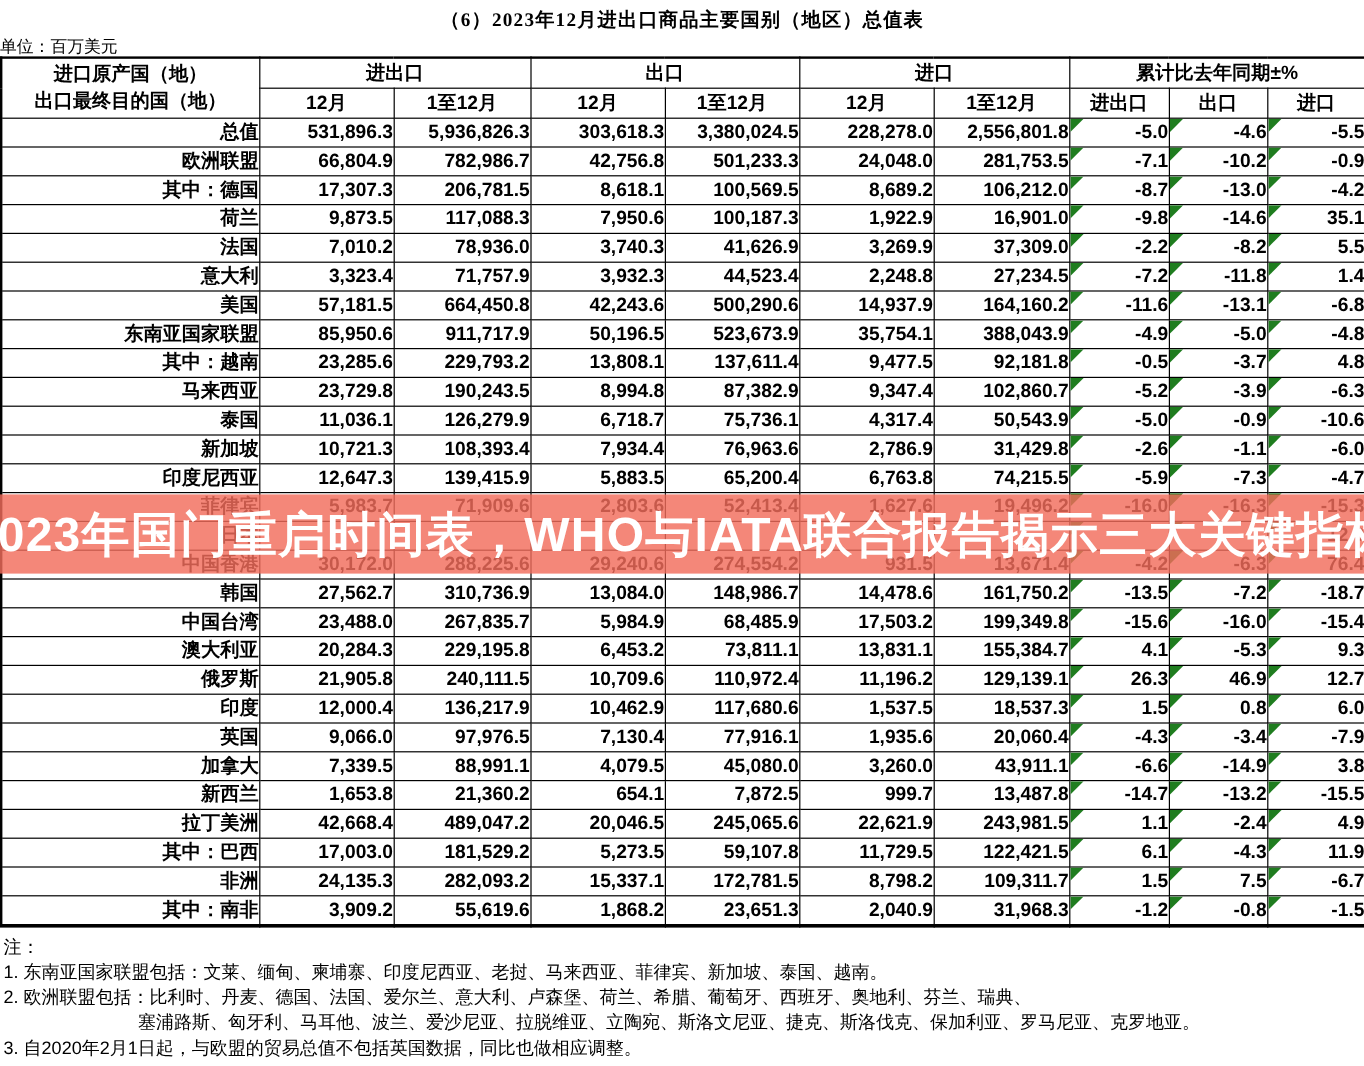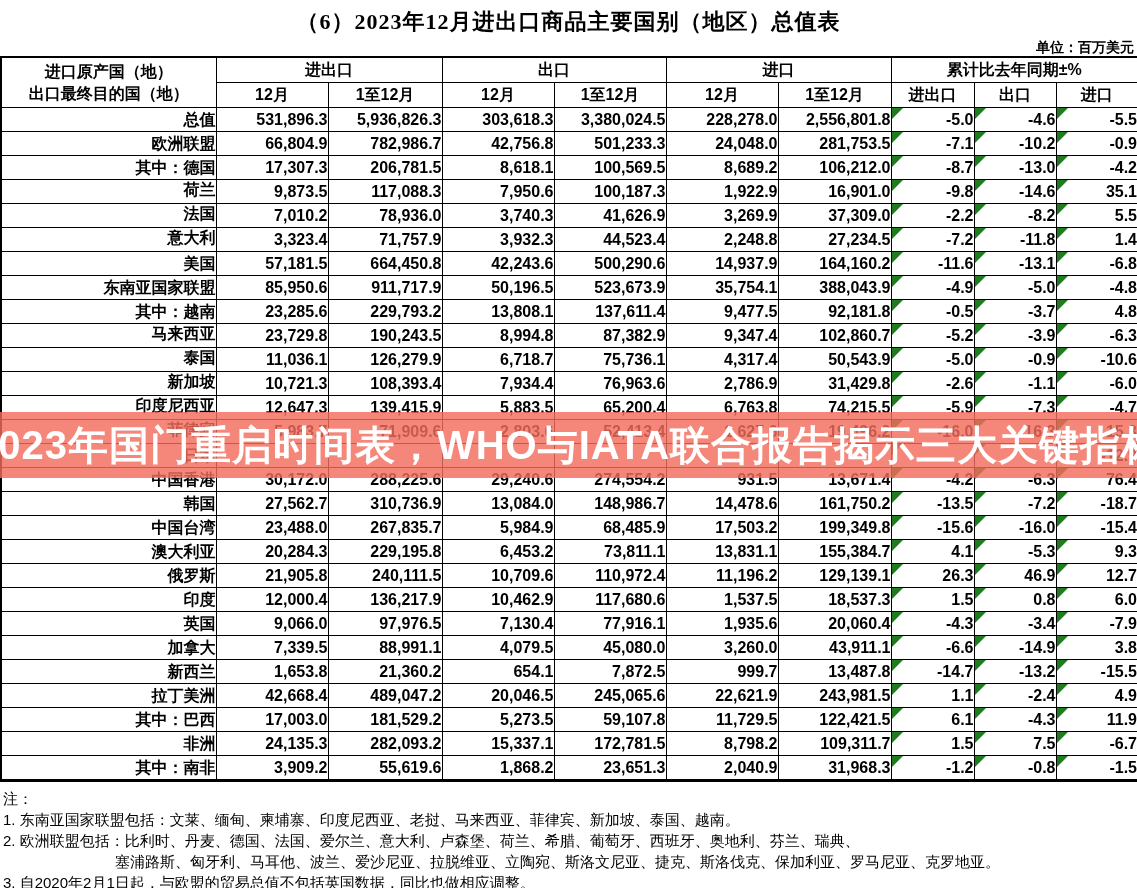--- a/index.html
+++ b/index.html
@@ -1,33 +1,33 @@
 <!DOCTYPE html>
 <html><head>
 <meta charset="utf-8">
 <style>
   html,body{margin:0;padding:0;background:#ffffff;}
   .page{position:relative;width:1137px;height:888px;background:#fff;overflow:hidden;
         font-family:"Liberation Sans","DejaVu Sans",sans-serif;color:#000;}
-  .title{margin:0;padding-top:7px;text-align:center;font-size:22px;font-weight:bold;
+  .title{margin:0;padding-top:7px;text-align:center;font-size:16px;font-weight:bold;
          font-family:"Liberation Serif","DejaVu Serif",serif;letter-spacing:1px;}
-  .unit{height:17px;text-align:right;font-size:14px;font-weight:bold;padding:2px 3px 0 0;}
+  .unit{height:17px;text-align:left;font-size:14px;font-weight:normal;padding:2px 3px 0 0;}
   table.trade{width:1137px;border-collapse:collapse;table-layout:fixed;
               border:2px solid #000;border-bottom:3px solid #000;}
   table.trade th, table.trade td{border:1px solid #000;font-size:16px;font-weight:bold;
               padding:0;overflow:hidden;white-space:nowrap;}
   thead th{height:24px;text-align:center;vertical-align:middle;font-size:16px;}
   th.corner{vertical-align:middle;}
   th.corner span{display:block;line-height:22px;text-align:center;font-size:16px;}
   tbody td{height:23px;line-height:23px;vertical-align:middle;}
   td.lbl{text-align:right;}
   td.i0{padding-left:5px;}
   td.i1{padding-left:44px;}
   td.i2{padding-left:76px;margin-left:12px;}
-  td.i3{padding-left:118px;font-family:Liberation Mono, monospace;}
+  td.i3{padding-left:118px;}
   td.num{text-align:right;padding-right:8px;}
   td.pct{position:relative;padding-right:5px;}
   .tri{position:absolute;top:0;left:0;width:0;height:0;
        border-top:11px solid #1f7d1f;border-right:11px solid transparent;}
   .notes{margin-top:6px;padding-left:3px;font-size:15px;font-weight:normal;line-height:21px;}
   .note-line{white-space:nowrap;}
   .note-indent{padding-left:112px;}
   .watermark{position:absolute;left:0;top:412px;width:1137px;height:66px;
              background:rgba(242,109,91,0.82);display:flex;align-items:center;justify-content:center;
              pointer-events:none;}

